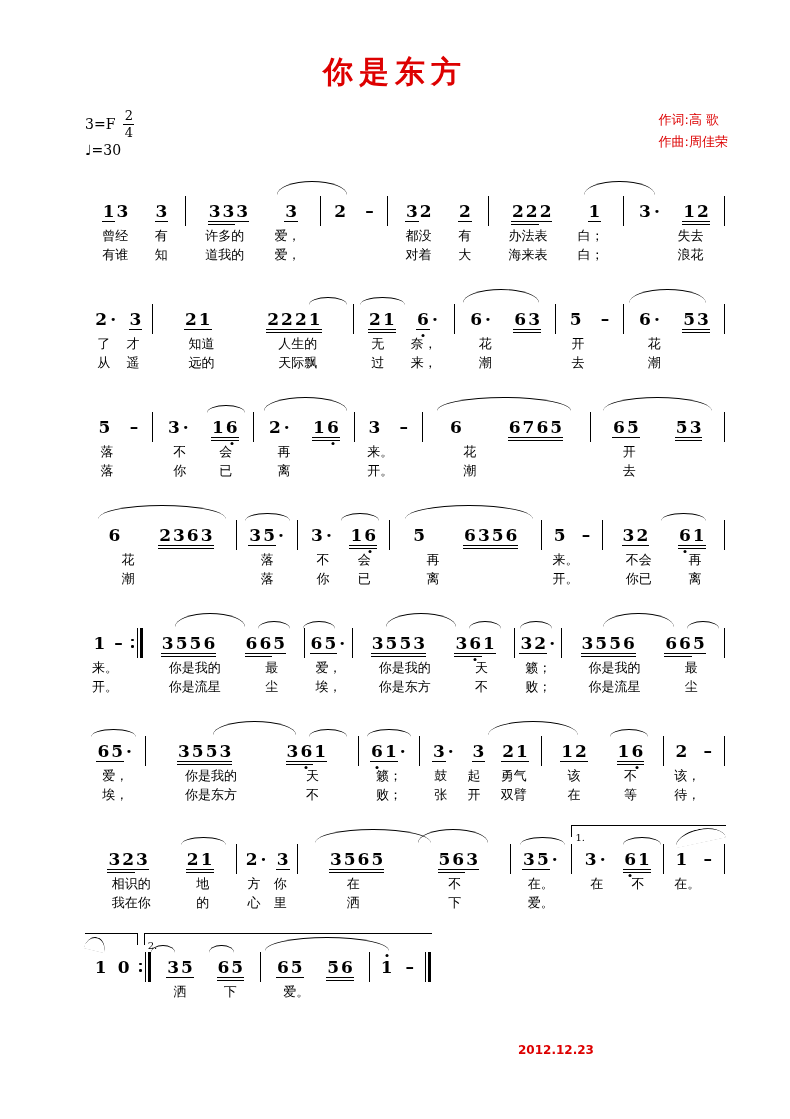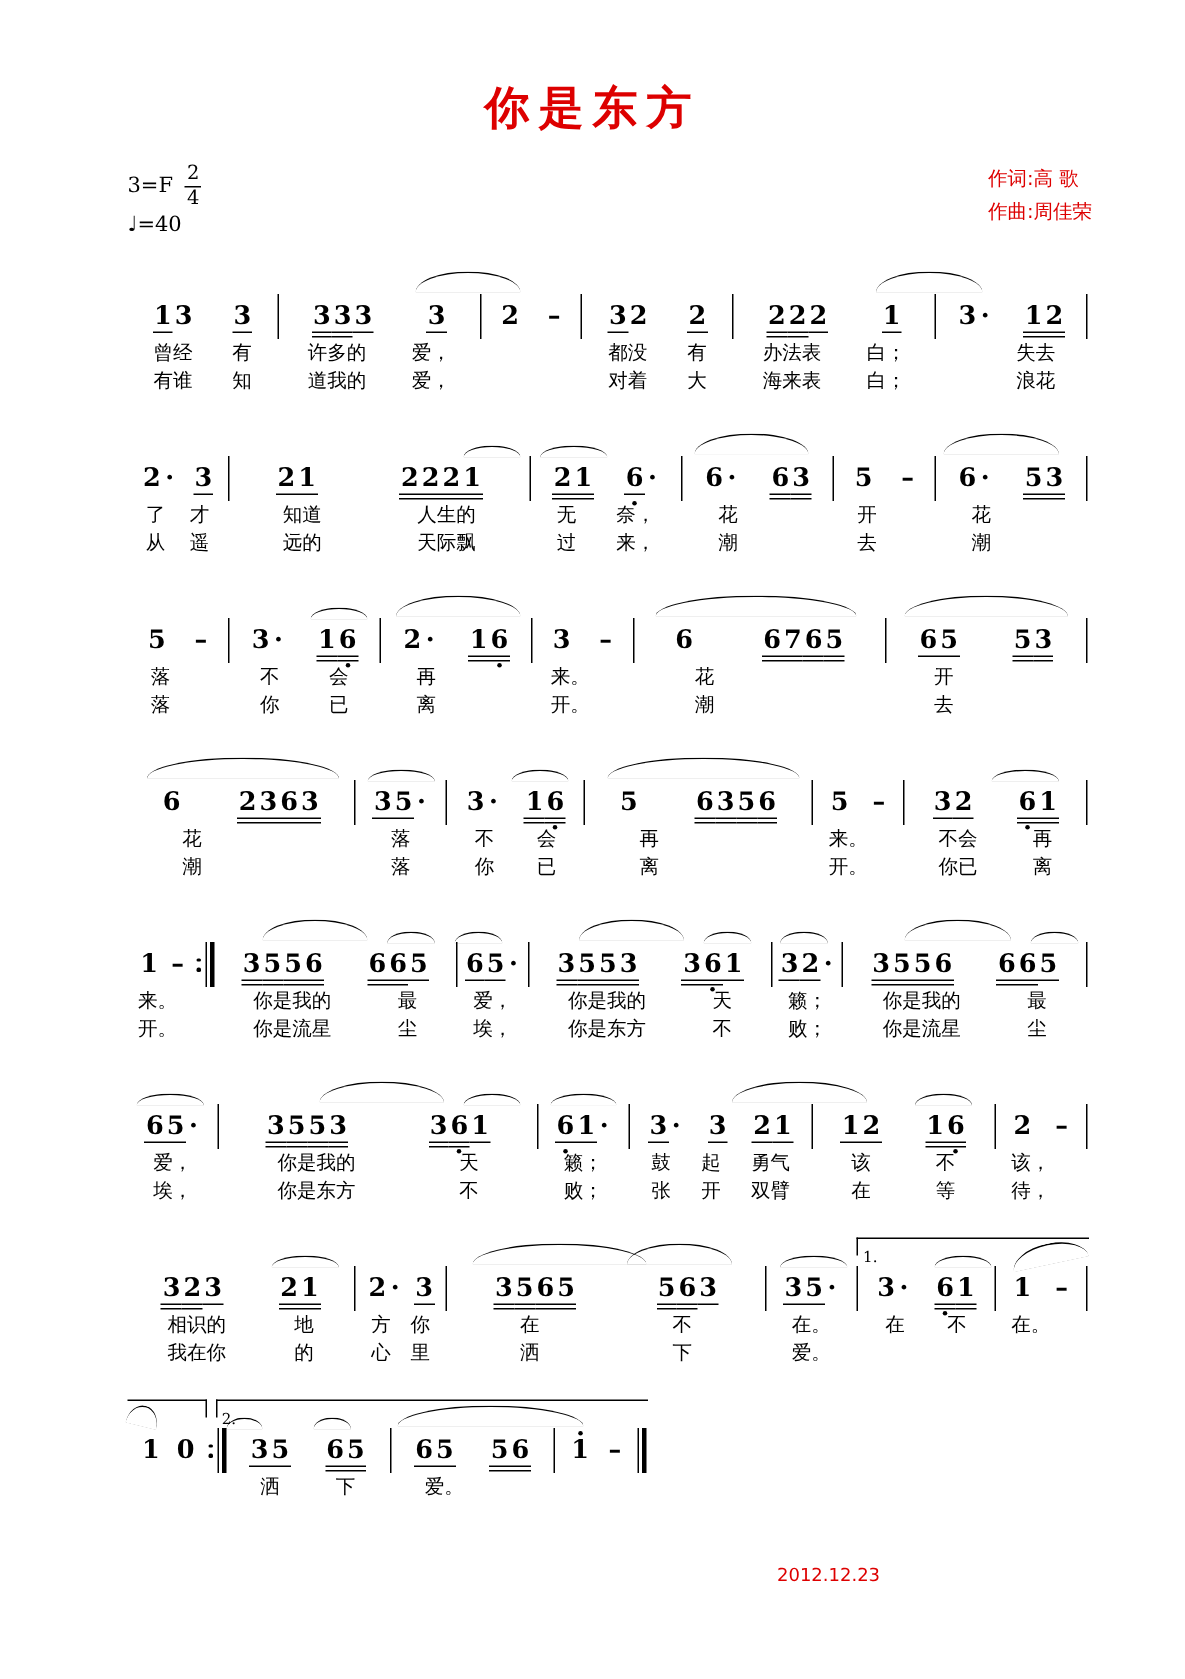--- a/index.html
+++ b/index.html
@@ -33,39 +33,39 @@
   .dots{display:flex;flex-direction:column;gap:4px;margin-right:1px;}
   .dots i{width:2.5px;height:2.5px;border-radius:50%;background:#000;display:block;}
   .b1{width:1px;height:30px;background:#000;}
   .b3{width:3px;height:30px;background:#000;}
   .arc{position:absolute;top:2px;height:13px;border-top:1px solid #000;border-radius:100% 100% 0 0/200% 200% 0 0;}
   .arc.small{top:10px;height:7px;}
   .endb{position:absolute;top:-2px;height:11px;border-top:1px solid #000;}
   .endb.tl{border-left:1px solid #000;}
   .endb.tr{border-right:1px solid #000;}
   .endlab{position:relative;top:0;font:400 10px "DejaVu Serif",serif;padding-left:3px;}
-  .date{margin:14px 0 0 518px;font-size:12px;color:#dd0000;}
+  .date{margin:14px 0 0 518px;font-size:12px;color:#dd0000;font-weight:bold;}
 </style>
 </head>
 <body>
 
 <div class="title">你是东方</div>
 
 <div class="meta">
   <div class="keyblk">
     <div class="keyline">
       <span>3=F</span>
       <span class="frac">
         <span>2</span>
         <span class="fl"></span>
         <span>4</span>
       </span>
     </div>
     <div class="tempoline">
-      <span>♩</span><span>=40</span>
+      <span>♩</span><span>=30</span>
     </div>
   </div>
   <div class="credits">
     <div>作词:高  歌</div>
     <div>作曲:周佳荣</div>
   </div>
 </div>
 
 <div id="score">
     <div class="sys">

